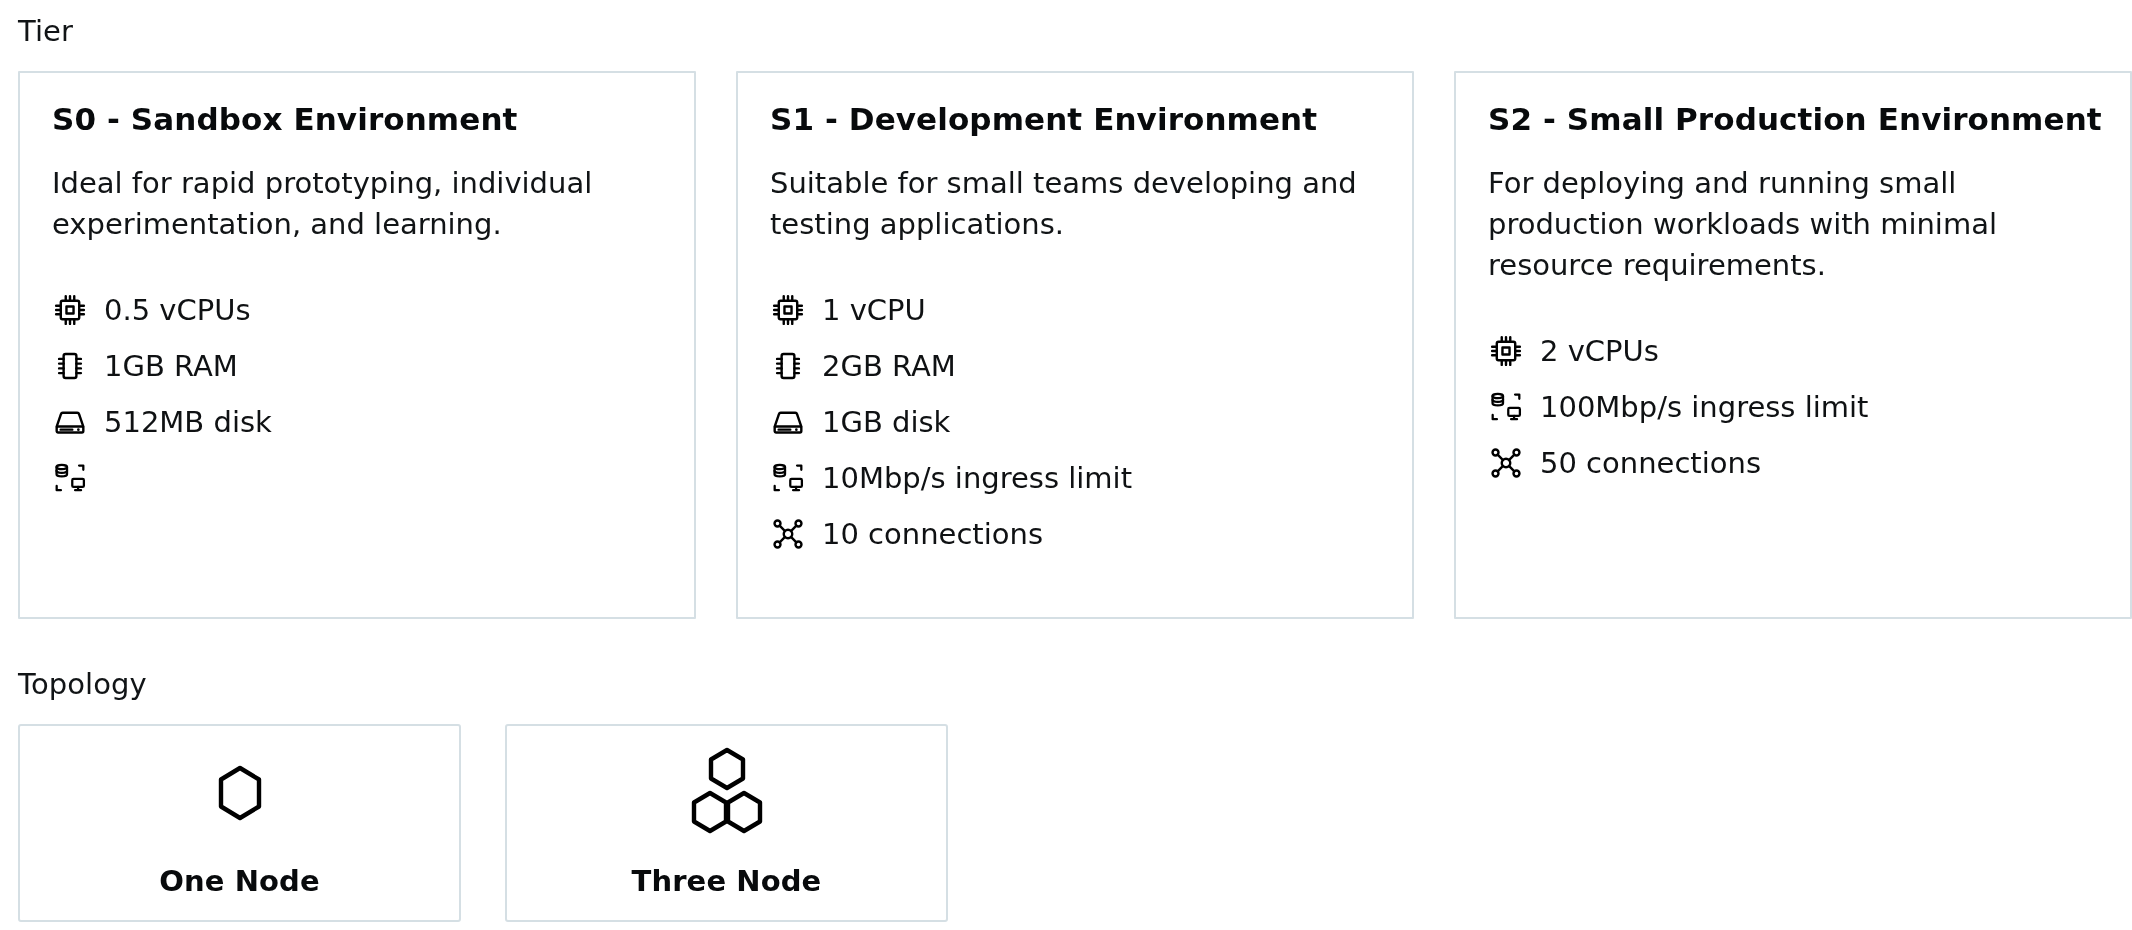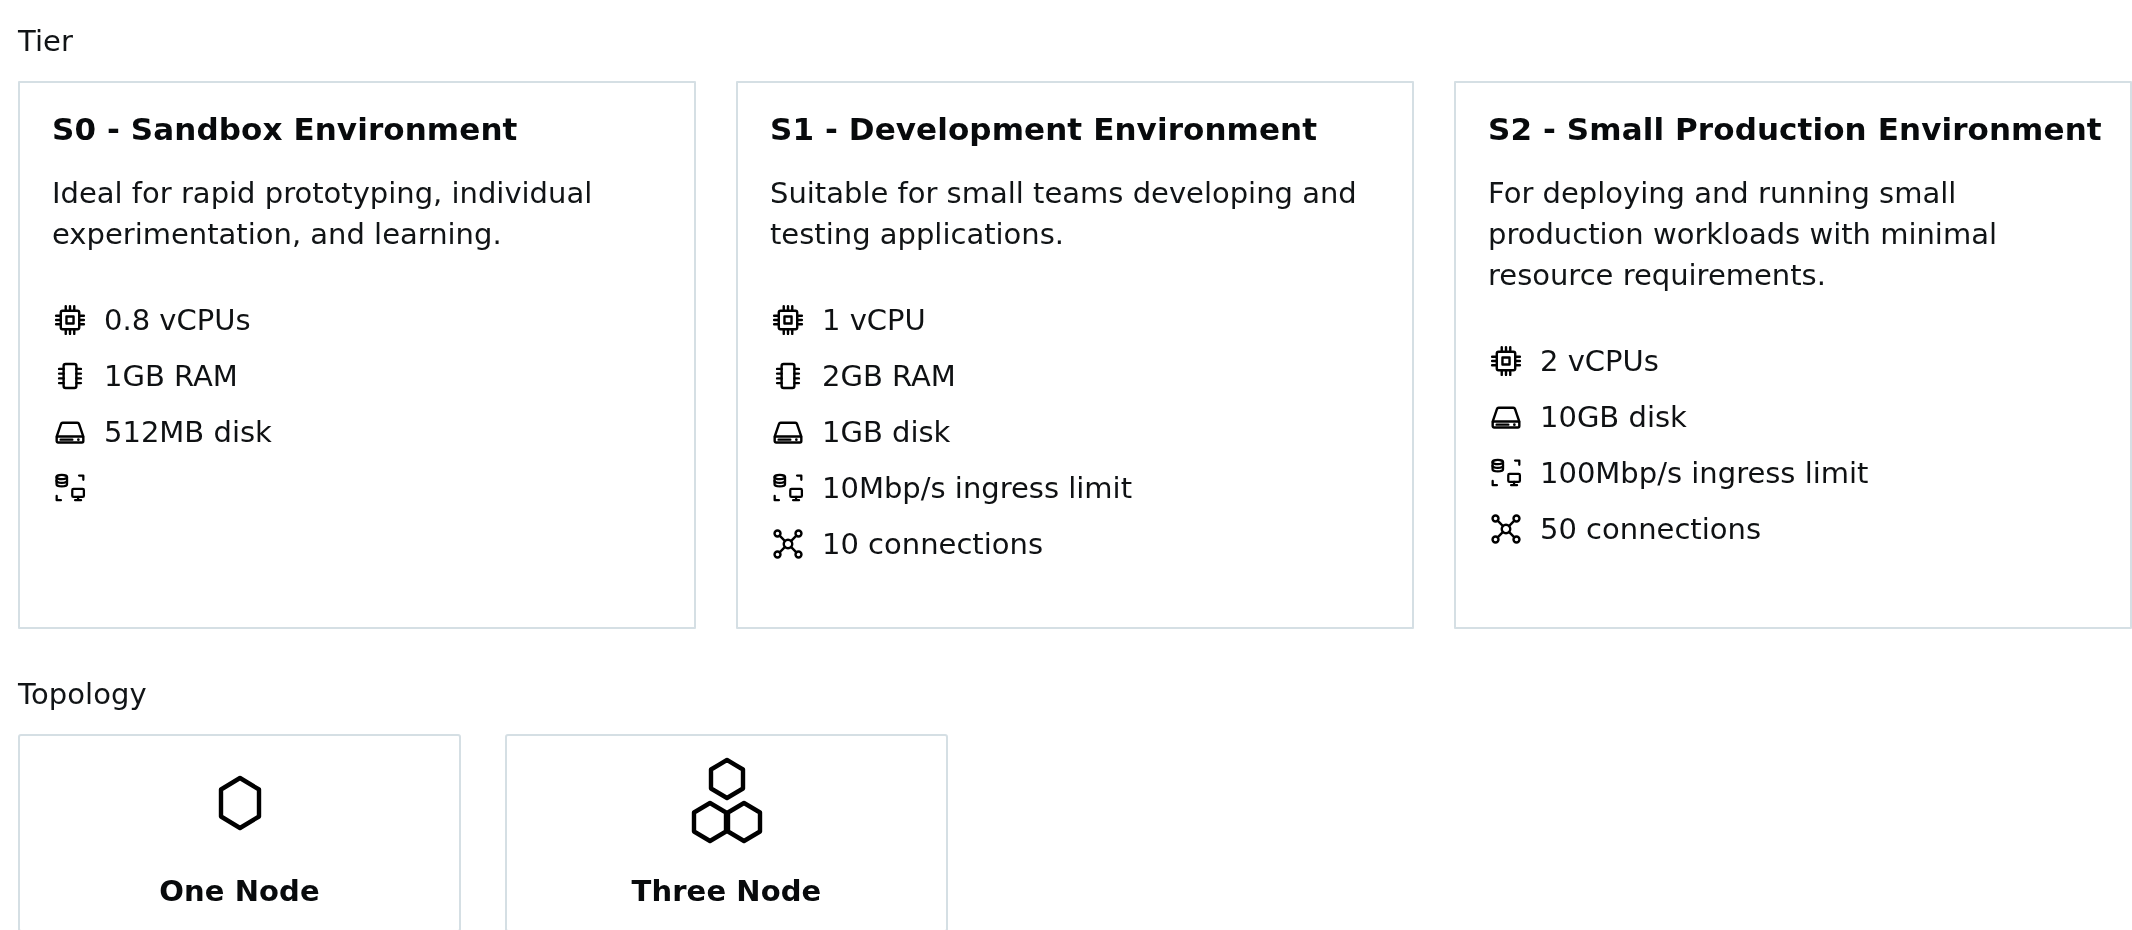--- a/index.html
+++ b/index.html
@@ -9,21 +9,21 @@
     height: 930px;
     background: #ffffff;
     font-family: "DejaVu Sans", "Liberation Sans", sans-serif;
     color: #0f1113;
     overflow: hidden;
   }
 
   .page {
     width: 2132px;
     height: 930px;
-    padding: 24px 18px 0 18px;
+    padding: 14px 18px 0 18px;
     position: relative;
   }
 
   
   .section-label {
     font-size: 29px;
     line-height: 1.2;
     font-weight: 400;
     color: #111416;
     letter-spacing: 0.1px;
@@ -146,21 +146,21 @@
       <div class="tier-desc">Ideal for rapid prototyping, individual experimentation, and learning.</div>
       <ul class="spec-list">
         <li class="spec-row">
           <span class="spec-icon">
             <svg width="34" height="34" viewBox="0 0 24 24" fill="none" stroke="#000" stroke-width="1.7" stroke-linecap="round" stroke-linejoin="round">
               <rect x="5.5" y="5.5" width="13" height="13" rx="1.2"></rect>
               <rect x="9.5" y="9.5" width="5" height="5"></rect>
               <path d="M9 2.2v3.3M12 2.2v3.3M15 2.2v3.3M9 18.5v3.3M12 18.5v3.3M15 18.5v3.3M2.2 9h3.3M2.2 12h3.3M2.2 15h3.3M18.5 9h3.3M18.5 12h3.3M18.5 15h3.3"></path>
             </svg>
           </span>
-          <span class="spec-text">0.8 vCPUs</span>
+          <span class="spec-text">0.5 vCPUs</span>
         </li>
         <li class="spec-row">
           <span class="spec-icon">
             <svg width="34" height="34" viewBox="0 0 24 24" fill="none" stroke="#000" stroke-width="1.7" stroke-linecap="round" stroke-linejoin="round">
               <rect x="7.5" y="3.5" width="9" height="17" rx="1.4"></rect>
               <path d="M4.3 7h3.2M4.3 10.3h3.2M4.3 13.7h3.2M4.3 17h3.2M16.5 7h3.2M16.5 10.3h3.2M16.5 13.7h3.2M16.5 17h3.2"></path>
             </svg>
           </span>
           <span class="spec-text">1GB RAM</span>
         </li>
@@ -261,31 +261,20 @@
       <ul class="spec-list">
         <li class="spec-row">
           <span class="spec-icon">
             <svg width="34" height="34" viewBox="0 0 24 24" fill="none" stroke="#000" stroke-width="1.7" stroke-linecap="round" stroke-linejoin="round">
               <rect x="5.5" y="5.5" width="13" height="13" rx="1.2"></rect>
               <rect x="9.5" y="9.5" width="5" height="5"></rect>
               <path d="M9 2.2v3.3M12 2.2v3.3M15 2.2v3.3M9 18.5v3.3M12 18.5v3.3M15 18.5v3.3M2.2 9h3.3M2.2 12h3.3M2.2 15h3.3M18.5 9h3.3M18.5 12h3.3M18.5 15h3.3"></path>
             </svg>
           </span>
           <span class="spec-text">2 vCPUs</span>
-        </li>
-        <li class="spec-row">
-          <span class="spec-icon">
-            <svg width="34" height="34" viewBox="0 0 24 24" fill="none" stroke="#000" stroke-width="1.7" stroke-linecap="round" stroke-linejoin="round">
-              <path d="M2.6 15.2 5.6 6.4a1.3 1.3 0 0 1 1.25-.9h10.3a1.3 1.3 0 0 1 1.25.9l3 8.8"></path>
-              <rect x="2.6" y="15.2" width="18.8" height="4.2" rx="1"></rect>
-              <path d="M5.4 17.4h8.2"></path>
-              <circle cx="17.9" cy="17.4" r="0.95" fill="#000" stroke="none"></circle>
-            </svg>
-          </span>
-          <span class="spec-text">10GB disk</span>
         </li>
         <li class="spec-row">
           <span class="spec-icon">
             <svg width="34" height="34" viewBox="0 0 24 24" fill="none" stroke="#000" stroke-width="1.6" stroke-linecap="round" stroke-linejoin="round">
               <ellipse cx="6.2" cy="4.3" rx="3.7" ry="1.5"></ellipse>
               <path d="M2.5 4.3v5.1c0 .83 1.66 1.5 3.7 1.5s3.7-.67 3.7-1.5V4.3"></path>
               <path d="M2.5 6.9c0 .83 1.66 1.5 3.7 1.5s3.7-.67 3.7-1.5"></path>
               <path d="M18.4 3.2h3v3"></path>
               <path d="M5.6 20.6h-3v-3"></path>
               <rect x="13.6" y="12.6" width="8.2" height="5.7" rx="0.9"></rect>

